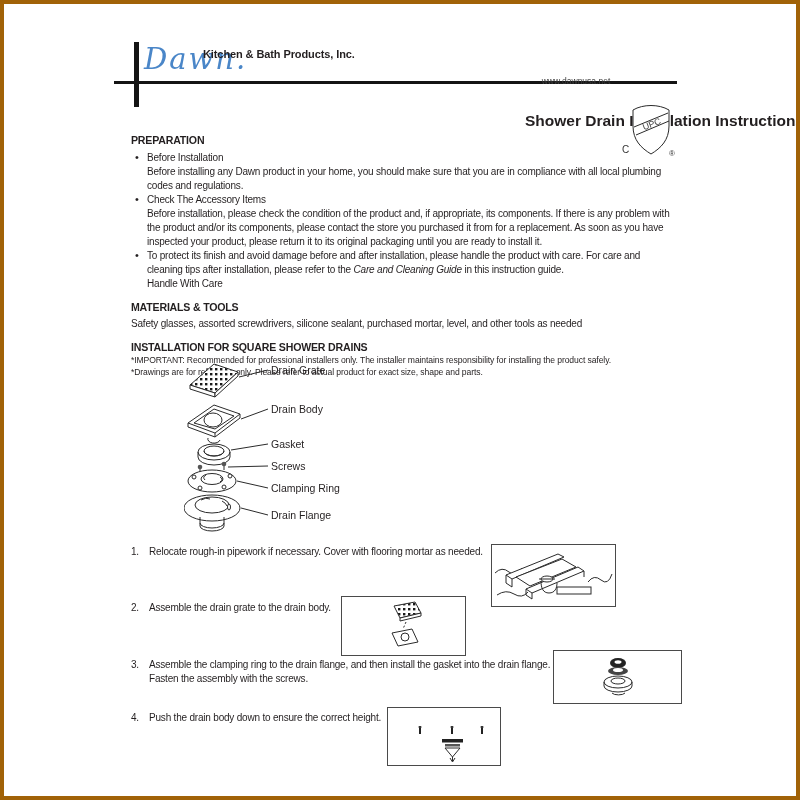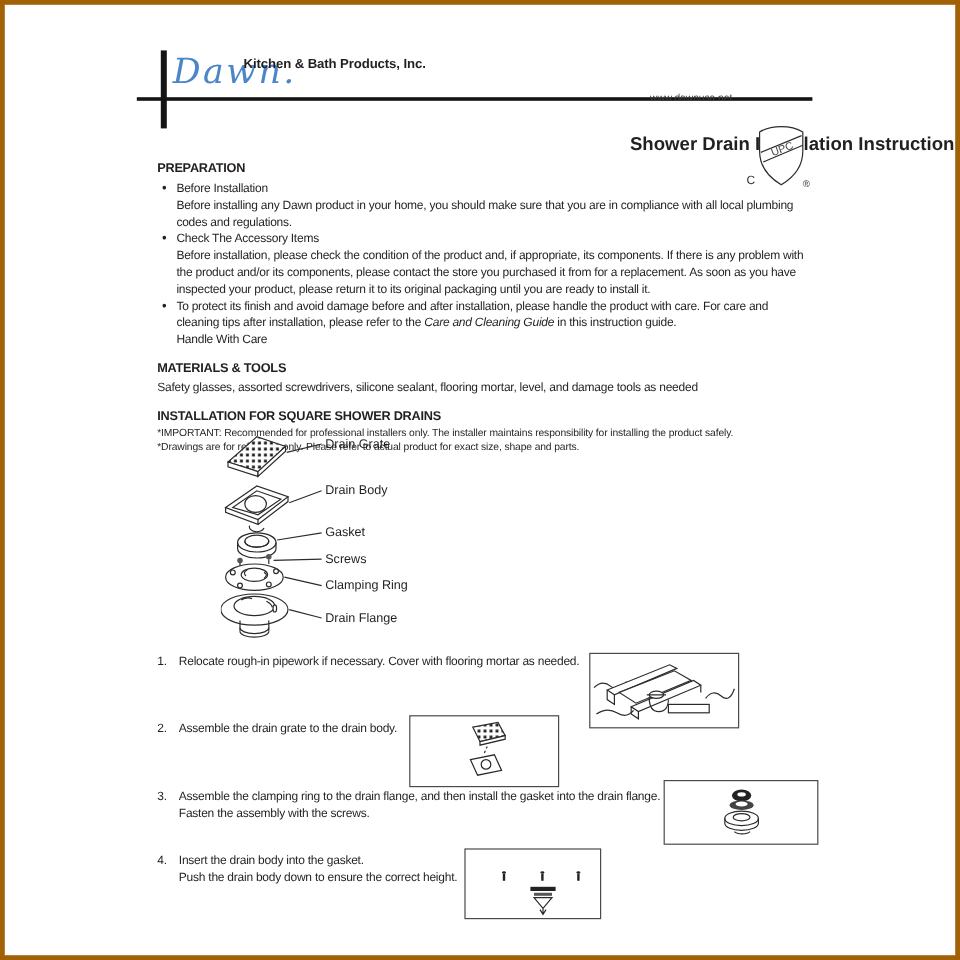--- a/index.html
+++ b/index.html
@@ -80,21 +80,21 @@
         <div>Before installation, please check the condition of the product and, if appropriate, its components. If there is any problem with the product and/or its components, please contact the store you purchased it from for a replacement. As soon as you have inspected your product, please return it to its original packaging until you are ready to install it.</div>
       </div>
       <div class="bullet-item">
         <div><span>To protect its finish and avoid damage before and after installation, please handle the product with care. For care and cleaning tips after installation, please refer to the </span><span class="it">Care and Cleaning Guide</span><span> in this instruction guide.</span></div>
         <div>Handle With Care</div>
       </div>
     </div>
 
     <div class="sec">
       <div class="h-sec">MATERIALS &amp; TOOLS</div>
-      <div>Safety glasses, assorted screwdrivers, silicone sealant, flooring mortar, level, and damage tools as needed</div>
+      <div>Safety glasses, assorted screwdrivers, silicone sealant, purchased mortar, level, and other tools as needed</div>
     </div>
 
     <div class="sec">
       <div class="h-sec" style="margin-bottom:1px">INSTALLATION FOR SQUARE SHOWER DRAINS</div>
       <div class="note">*IMPORTANT: Recommended for professional installers only. The installer maintains responsibility for installing the product safely.</div>
       <div class="note">*Drawings are for reference only. Please refer to actual product for exact size, shape and parts.</div>
     </div>
   </div>
 
   <div class="diagram">
@@ -225,21 +225,20 @@
       <ellipse class="fw" cx="64" cy="31" rx="14" ry="6"></ellipse>
       <ellipse class="fw" cx="64" cy="30" rx="7" ry="3"></ellipse>
       <path class="ln" d="M50,31 l0,4 a14,6 0 0 0 28,0 l0,-4"></path>
       <path class="ln" d="M58,42 a7,3 0 0 0 13,0"></path>
     </svg>
   </div>
 
   <div class="step" style="left:127px; top:707px;">
     <div class="step-num">4.</div>
     <div>
-      <div class="step-line">Insert the drain body into the gasket.</div>
       <div class="step-line">Push the drain body down to ensure the correct height.</div>
     </div>
   </div>
   <div class="stepbox" style="left:383px; top:703px; width:114px; height:59px;">
     <svg width="112" height="57" viewBox="0 0 112 57">
       <g stroke="#222" stroke-width="2">
         <line x1="32" y1="20" x2="32" y2="26"></line>
         <line x1="64" y1="20" x2="64" y2="26"></line>
         <line x1="94" y1="20" x2="94" y2="26"></line>
       </g>

